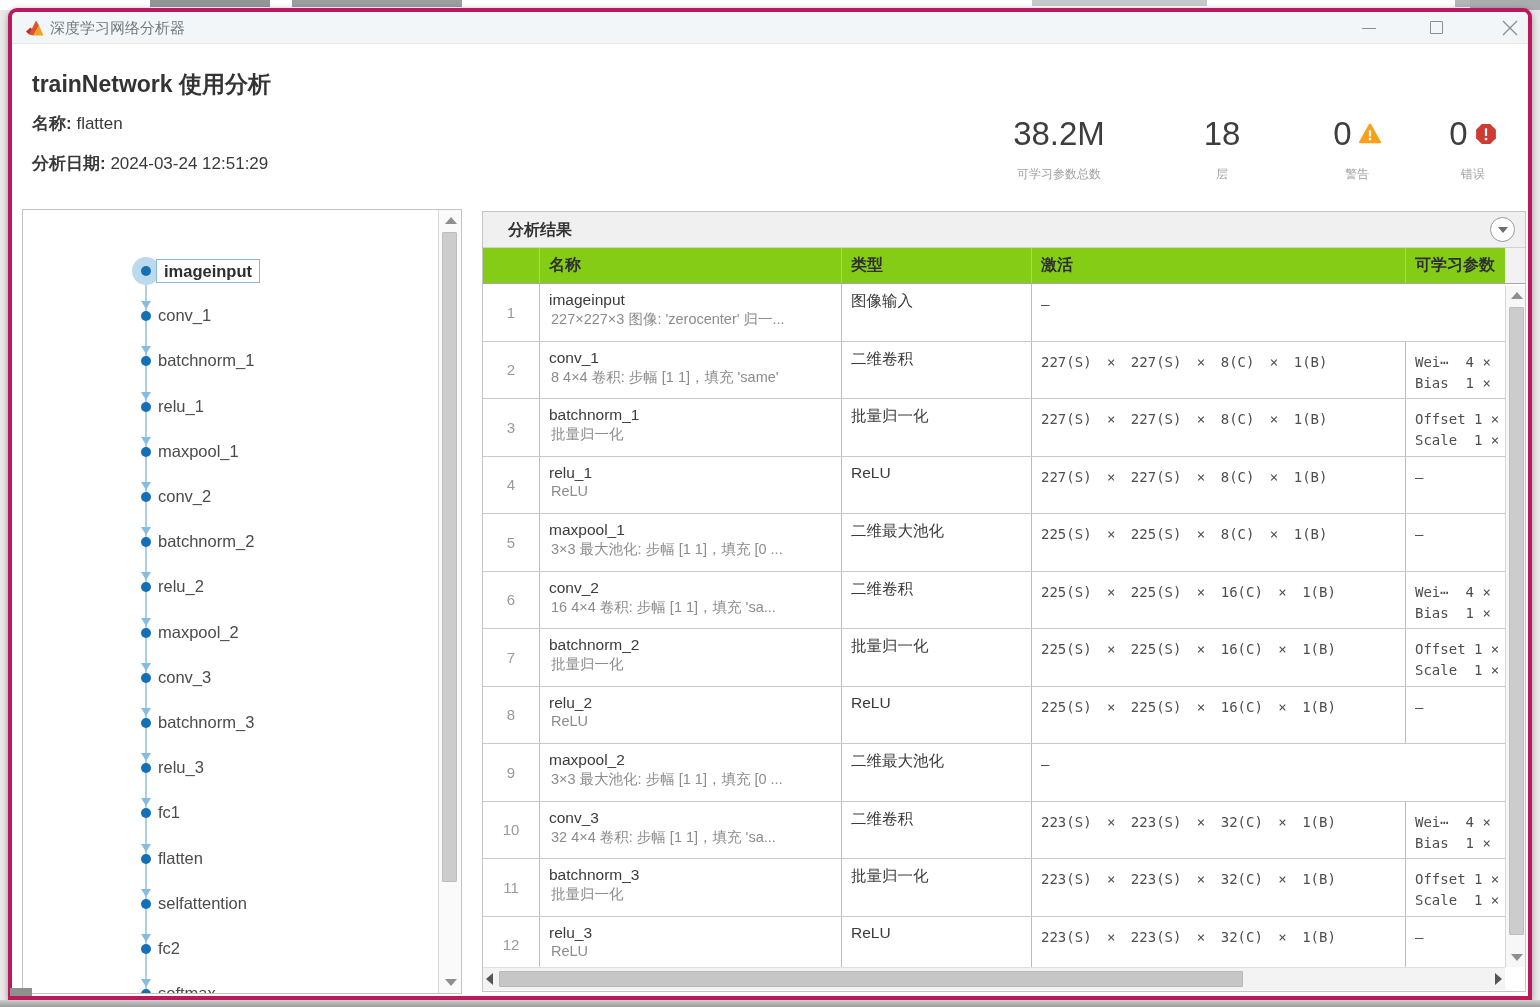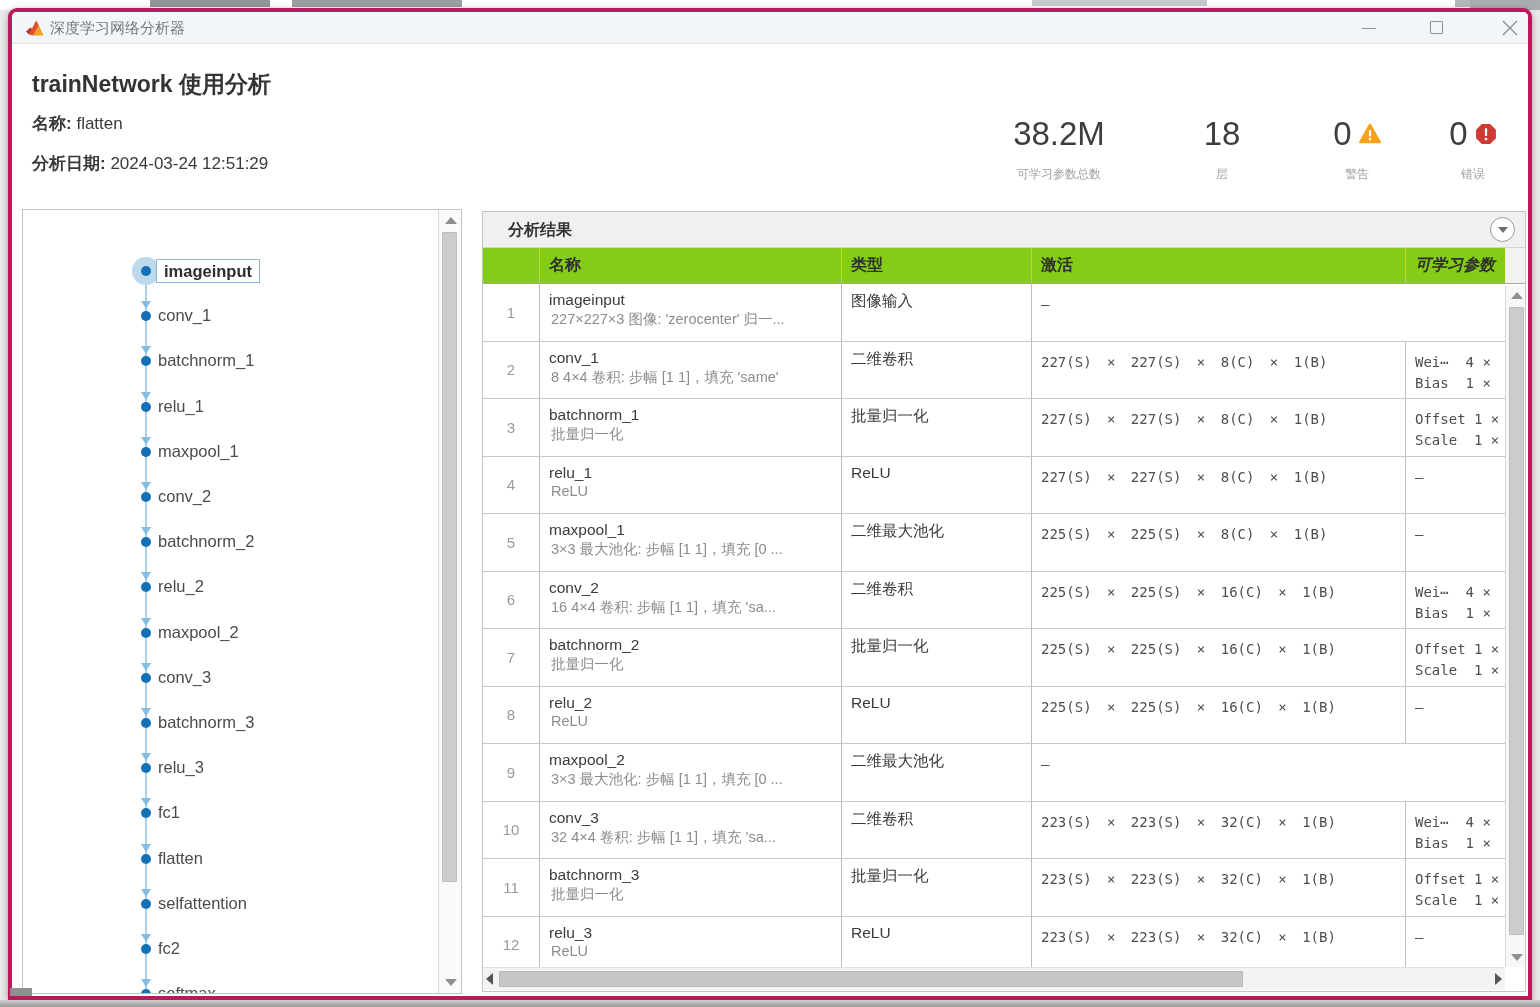--- a/index.html
+++ b/index.html
@@ -78,21 +78,21 @@
     border:1px solid #9a9a9a; background:#fff; cursor:default; }
   .collapse-btn .tri { position:absolute; left:6.5px; top:9px; width:0; height:0;
     border-left:5px solid transparent; border-right:5px solid transparent; border-top:6px solid #6d6d6d; }
 
   .grid-row { display:grid; grid-template-columns:57px 302px 190px 374px 1fr; }
   .thead { position:absolute; left:0; top:36px; width:1022px; height:36px; background:#84cc16;
     border-bottom:1px solid #a6a6a6; }
   .thead-ext { position:absolute; left:1022px; top:36px; width:22px; height:36px; background:#f2f2f2; border-bottom:1px solid #a6a6a6; }
   .th { font-size:16px; font-weight:bold; color:#2f2f2f; padding:7px 0 0 9px; border-right:1px solid #bdbdbd; overflow:hidden; white-space:nowrap; }
   .th:first-child { border-right:1px solid #bdbdbd; }
-  .th:last-child { border-right:none;font-style:italic; }
+  .th:last-child { border-right:none; }
 
   .tbody { position:absolute; left:0; top:72px; width:1022px; height:683px; overflow:hidden; background:#fff; }
   .trow { height:57.5px; border-bottom:1px solid #c9c9c9; cursor:default; }
   .td { border-right:1px solid #bdbdbd; overflow:hidden; position:relative; }
   .td:last-child { border-right:none; }
   .td.c-num { display:flex; align-items:center; justify-content:center; font-size:15px; color:#9a9a9a; }
   .td .l1 { font-size:15.5px; color:#3b3b3b; margin:7px 0 1px 9px; white-space:nowrap; }
   .td .l2 { font-size:14.5px; color:#8c8c8c; margin-left:11px; white-space:nowrap; }
   .td.c-act .mono, .td.c-params .mono {
     font-family:"DejaVu Sans Mono","Liberation Mono",monospace; font-size:14px; color:#4e4e4e;

